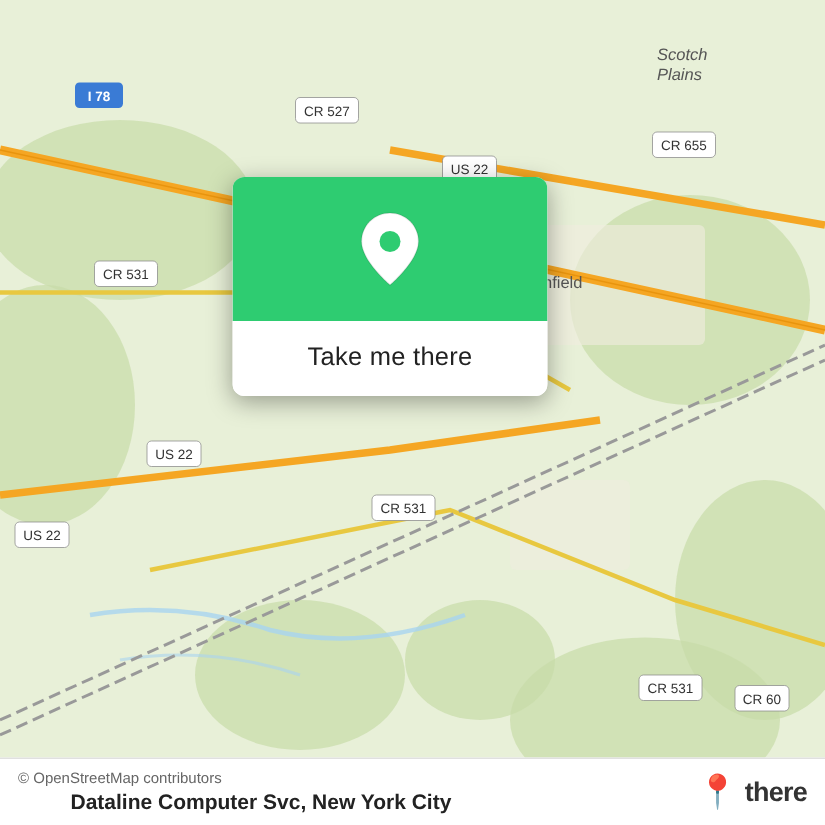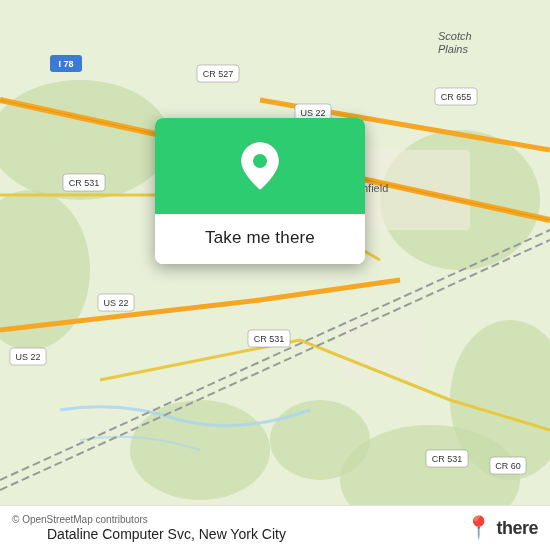--- a/index.html
+++ b/index.html
@@ -89,21 +89,21 @@
       flex-direction: column;
     }
 
     #osm-credit {
       font-size: 10px;
       color: #666;
     }
 
     #location-name {
       font-size: 14px;
-      font-weight: 400;
+      font-weight: 700;
       color: #222;
       margin-top: 1px;
       padding-left: 35px;
     }
 
     #moovit-logo {
       display: flex;
       align-items: center;
       gap: 4px;
     }

